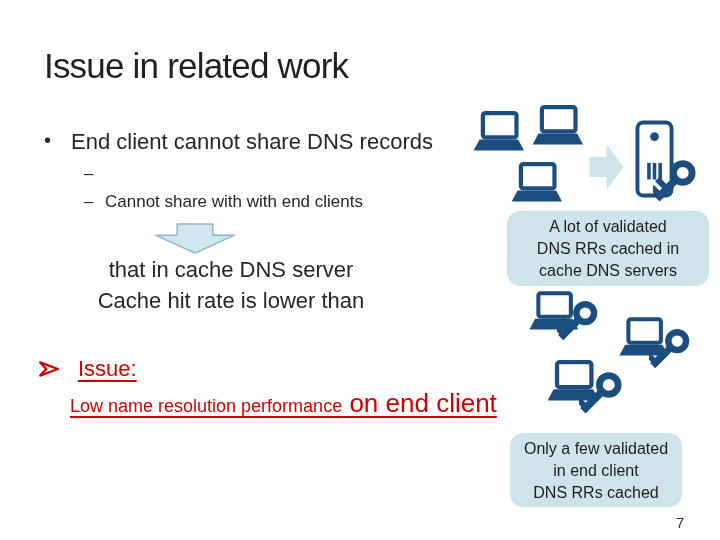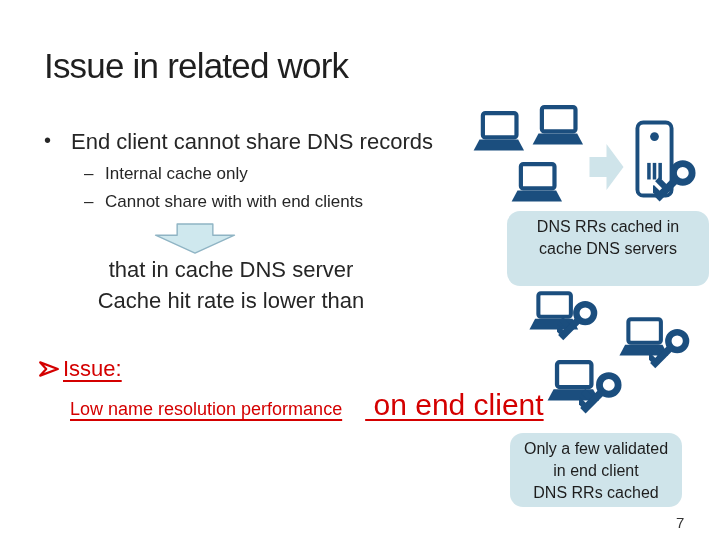--- a/index.html
+++ b/index.html
@@ -19,32 +19,32 @@
   .bullet-sub{
     left:84px;font-size:17px;color:#262626;display:flex;white-space:nowrap;
   }
   .bullet-sub .marker{width:21px;}
   .sub1{top:164px;} .sub2{top:192px;}
   .conclusion{
     left:58px;top:254px;width:346px;text-align:center;font-size:22px;
     line-height:31px;color:#262626;
   }
   .issue-row{
-    left:38px;top:356px;display:flex;align-items:center;gap:3px;white-space:nowrap;
+    left:38px;top:356px;display:flex;align-items:center;gap:18px;white-space:nowrap;
   }
   .issue-label{
     font-size:22px;color:#d40000;text-decoration:underline;
     text-underline-offset:4px;text-decoration-thickness:1.5px;
   }
   .issue-detail{
     left:70px;top:388px;color:#d40000;text-decoration:underline;
     text-underline-offset:4px;text-decoration-thickness:1.5px;white-space:nowrap;
   }
   .issue-detail .small{font-size:18px;margin-top:18px;}
-  .issue-detail .large{font-size:30px;margin-left:23px;}
+  .issue-detail .large{font-size:26px;}
   .callout{
     background:#cfe4ea;border-radius:13px;text-align:center;color:#1d1d1d;
     font-size:16px;line-height:22px;padding-top:5px;box-sizing:border-box;
   }
   .callout1{left:507px;top:211px;width:202px;height:75px;}
   .callout2{left:510px;top:433px;width:172px;height:74px;}
   .page-number{left:676px;top:514px;font-size:15px;color:#333333;}
   svg.icon{position:absolute;overflow:visible;}
 </style>
 </head>
@@ -84,21 +84,20 @@
 
   <div class="abs slide-title">Issue in related work</div>
 
   <div class="abs bullet-main">
     <span class="marker">•</span>
     <span>End client cannot share DNS records</span>
   </div>
 
   <div class="abs bullet-sub sub1">
     <span class="marker">–</span>
-    <span>Internal cache only</span>
   </div>
 
   <div class="abs bullet-sub sub2">
     <span class="marker">–</span>
     <span>Cannot share with with end clients</span>
   </div>
 
   <svg class="icon" style="left:153px;top:223px;width:84px;height:31px">
     <use href="#sym-arrow-down"></use>
     </svg>
@@ -113,20 +112,21 @@
       <path d="M2 2 L18 8 L2 14 L7.5 8 Z" fill="none" stroke="#d40000" stroke-width="2" stroke-linejoin="round"></path>
     </svg>
     <span class="issue-label">Issue:</span>
   </div>
 
   <div class="abs issue-detail">
     <span class="small">Low name resolution performance</span><span class="large">&nbsp;on end client</span>
   </div>
 
   <div class="abs callout callout1">
+    <div>A lot of validated</div>
     <div>DNS RRs cached in</div>
     <div>cache DNS servers</div>
   </div>
   <div class="abs callout callout2">
     <div>Only a few validated</div>
     <div>in end client</div>
     <div>DNS RRs cached</div>
   </div>
 
   <svg class="icon" style="left:471px;top:111px;width:54px;height:42px">

